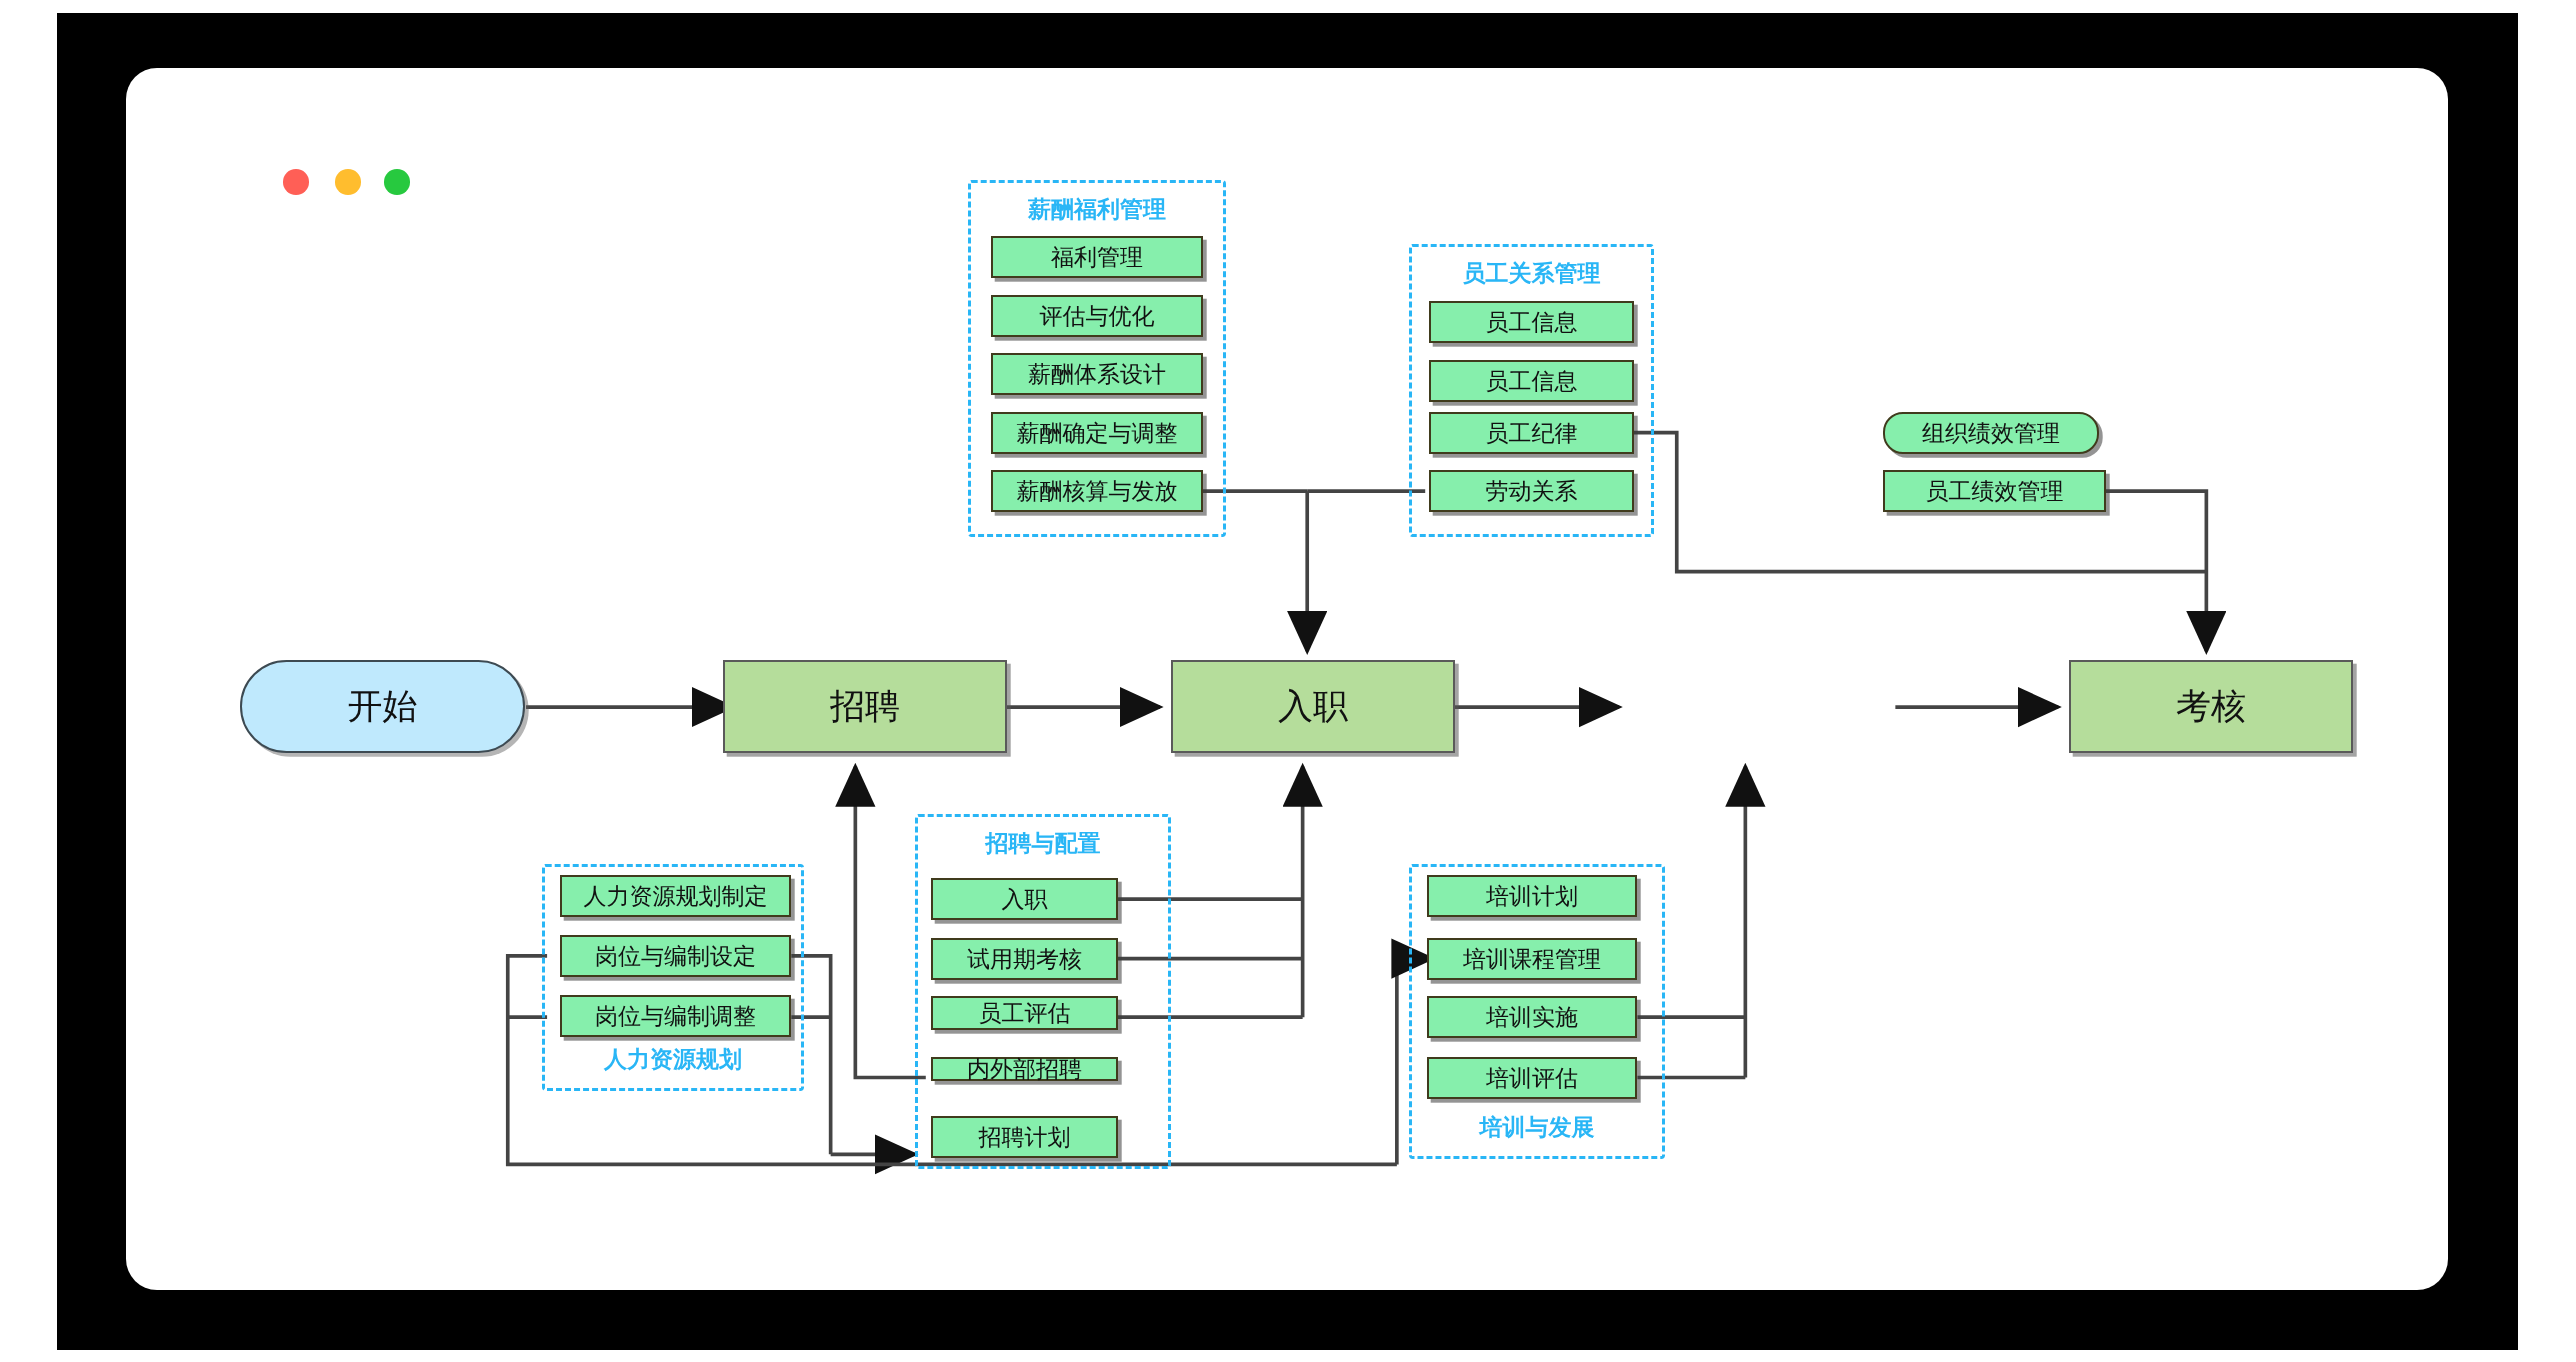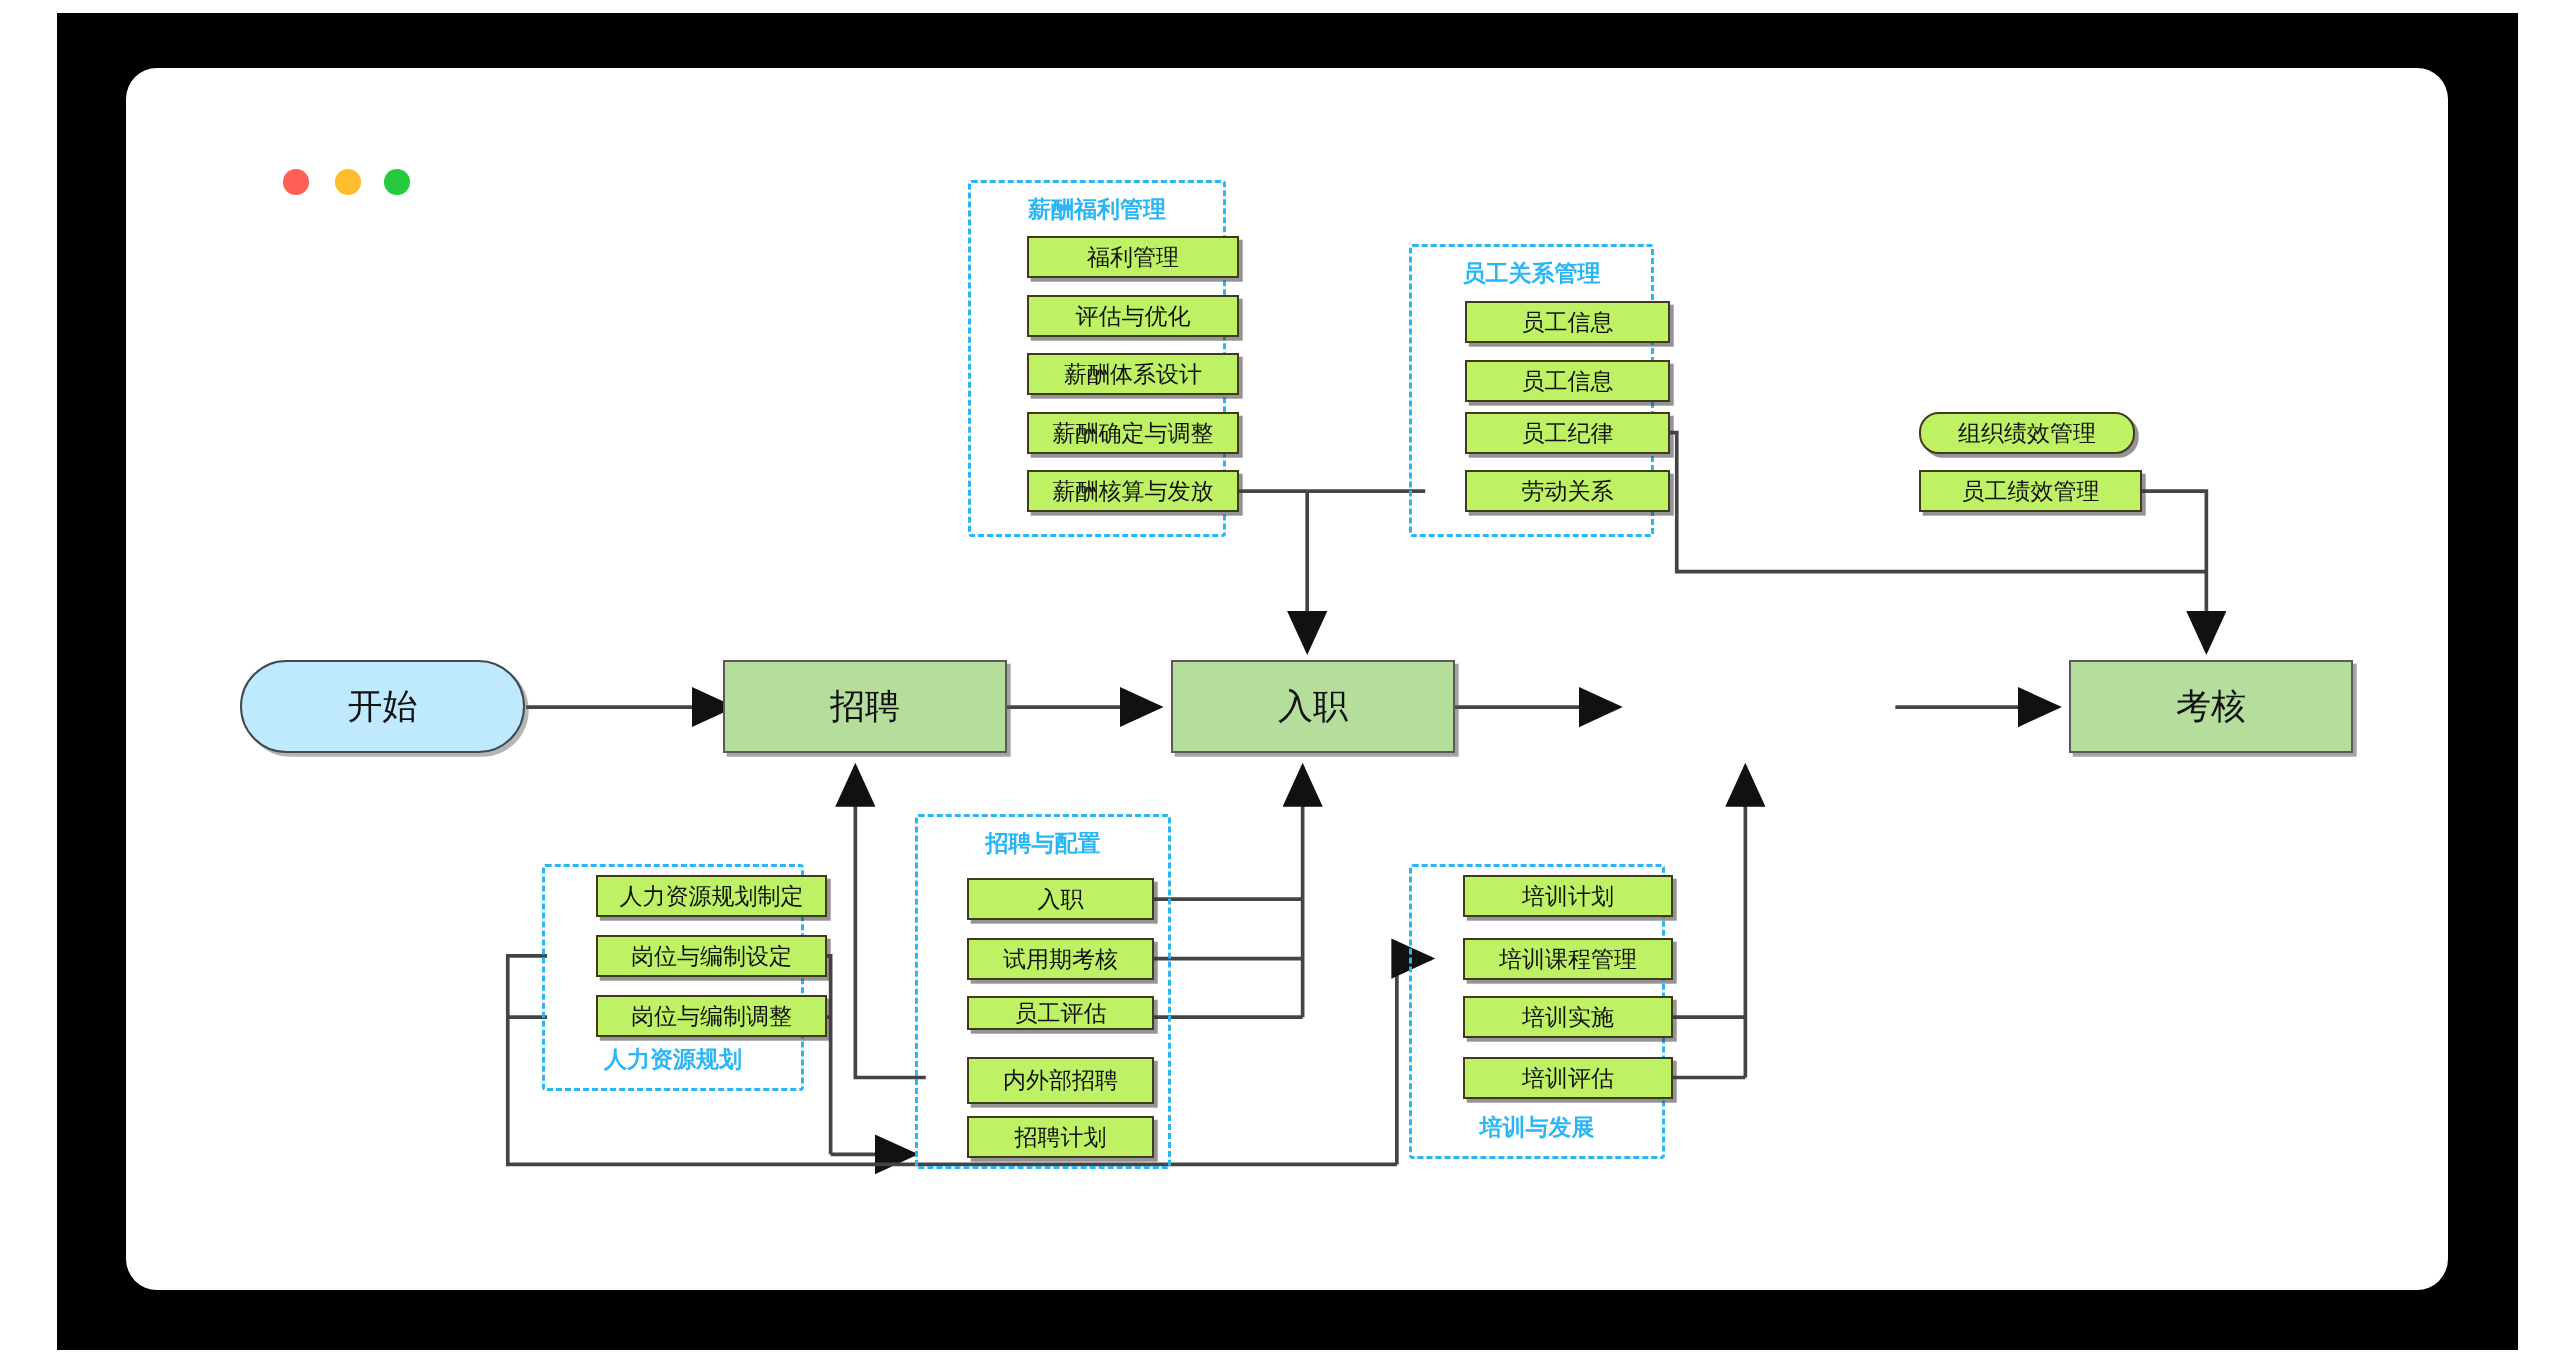--- a/index.html
+++ b/index.html
@@ -17,23 +17,23 @@
 
   
   #canvas{position:absolute;left:0;top:0;width:2576px;height:1362px;}
   #wires{position:absolute;left:0;top:0;width:2576px;height:1362px;overflow:visible;}
 
   
   .group{position:absolute;border:3.7px dashed #29b6f6;border-radius:3.7px;box-sizing:border-box;background:transparent;}
   .group-title{position:absolute;color:#29b6f6;font-weight:bold;font-size:23px;white-space:nowrap;text-align:center;left:0;right:0;}
 
   
-  .ybox{position:absolute;background:#bef264;border:2.7px solid #403b1d;box-sizing:border-box;
+  .ybox{position:absolute;background:#86efac;border:2.7px solid #403b1d;box-sizing:border-box;
         display:flex;align-items:center;justify-content:center;color:#111111;font-size:23px;
-        box-shadow:3.7px 3.7px 0 rgba(60,60,60,.55);white-space:nowrap;margin-left:36px;}
+        box-shadow:3.7px 3.7px 0 rgba(60,60,60,.55);white-space:nowrap;}
 
   
   .gbox{position:absolute;background:#b5dd9b;border:2.7px solid #5a5a5a;box-sizing:border-box;
         display:flex;align-items:center;justify-content:center;color:#111111;font-size:35px;
         box-shadow:3.7px 3.7px 0 rgba(90,90,90,.55);}
   .startbox{position:absolute;background:#bfe9fd;border:2.7px solid #3d4a52;box-sizing:border-box;border-radius:55px;
         display:flex;align-items:center;justify-content:center;color:#111111;font-size:35px;
         box-shadow:3.7px 3.7px 0 rgba(90,90,90,.45);}
 </style>
 </head>
@@ -120,21 +120,21 @@
     <div class="ybox" style="left:560px;top:875px;width:231px;height:42px;">人力资源规划制定</div>
     <div class="ybox" style="left:560px;top:935px;width:231px;height:42px;">岗位与编制设定</div>
     <div class="ybox" style="left:560px;top:995px;width:231px;height:42px;">岗位与编制调整</div>
 
     <div class="group" style="left:915px;top:814px;width:256px;height:355px;">
       <div class="group-title" style="top:11px;">招聘与配置</div>
     </div>
     <div class="ybox" style="left:931px;top:878px;width:187px;height:42px;">入职</div>
     <div class="ybox" style="left:931px;top:938px;width:187px;height:42px;">试用期考核</div>
     <div class="ybox" style="left:931px;top:996px;width:187px;height:34px;">员工评估</div>
-    <div class="ybox" style="left:931px;top:1057px;width:187px;height:47px;">内外部招聘</div>
+    <div class="ybox" style="left:931px;top:1057px;width:187px;height:24px;">内外部招聘</div>
     <div class="ybox" style="left:931px;top:1116px;width:187px;height:42px;">招聘计划</div>
 
     <div class="group" style="left:1409px;top:864px;width:256px;height:295px;">
       <div class="group-title" style="bottom:12.8px;">培训与发展</div>
     </div>
     <div class="ybox" style="left:1427px;top:875px;width:210px;height:42px;">培训计划</div>
     <div class="ybox" style="left:1427px;top:938px;width:210px;height:42px;">培训课程管理</div>
     <div class="ybox" style="left:1427px;top:996px;width:210px;height:42px;">培训实施</div>
     <div class="ybox" style="left:1427px;top:1057px;width:210px;height:42px;">培训评估</div>
 

